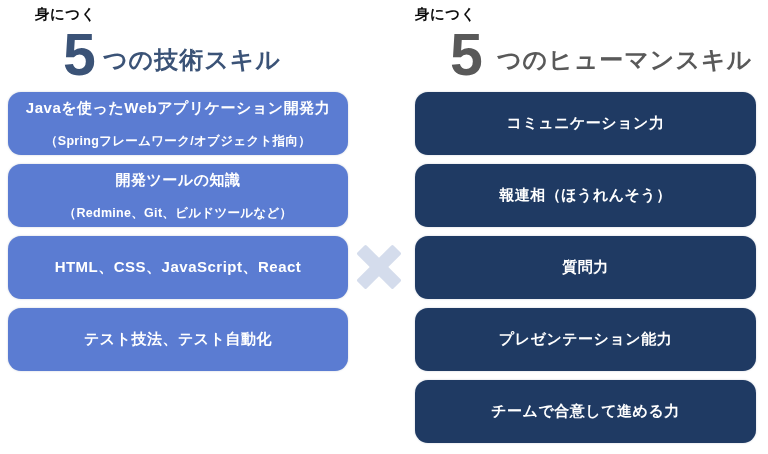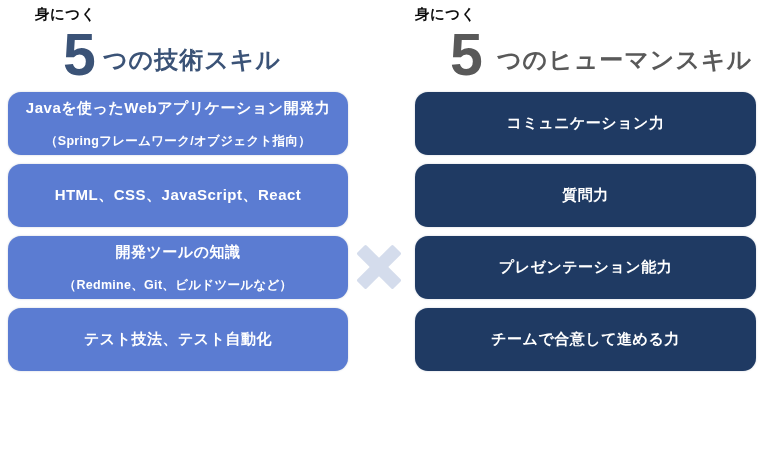--- a/index.html
+++ b/index.html
@@ -89,25 +89,25 @@
       <div class="eyebrow">身につく</div>
       <span class="big-num">5</span>
       <span class="headline-text">つの技術スキル</span>
     </div>
     <div class="boxes">
       <div class="box">
         <div class="box-title">Javaを使ったWebアプリケーション開発力</div>
         <div class="box-sub">（Springフレームワーク/オブジェクト指向）</div>
       </div>
       <div class="box">
-        <div class="box-title">HTML、CSS、JavaScript、React</div>
+        <div class="box-title">開発ツールの知識</div>
+        <div class="box-sub">（Redmine、Git、ビルドツールなど）</div>
       </div>
       <div class="box">
-        <div class="box-title">開発ツールの知識</div>
-        <div class="box-sub">（Redmine、Git、ビルドツールなど）</div>
+        <div class="box-title">HTML、CSS、JavaScript、React</div>
       </div>
       <div class="box">
         <div class="box-title">テスト技法、テスト自動化</div>
       </div>
     </div>
   </section>
 
   <div class="cross">
     <span class="bar bar-a"></span>
     <span class="bar bar-b"></span>
@@ -118,20 +118,23 @@
     <div class="header">
       <div class="eyebrow">身につく</div>
       <span class="big-num">5</span>
       <span class="headline-text">つのヒューマンスキル</span>
     </div>
     <div class="boxes">
       <div class="box">
         <div class="box-title">コミュニケーション力</div>
       </div>
       <div class="box">
+        <div class="box-title">報連相（ほうれんそう）</div>
+      </div>
+      <div class="box">
         <div class="box-title">質問力</div>
       </div>
       <div class="box">
         <div class="box-title">プレゼンテーション能力</div>
       </div>
       <div class="box">
         <div class="box-title">チームで合意して進める力</div>
       </div>
     </div>
   </section>

